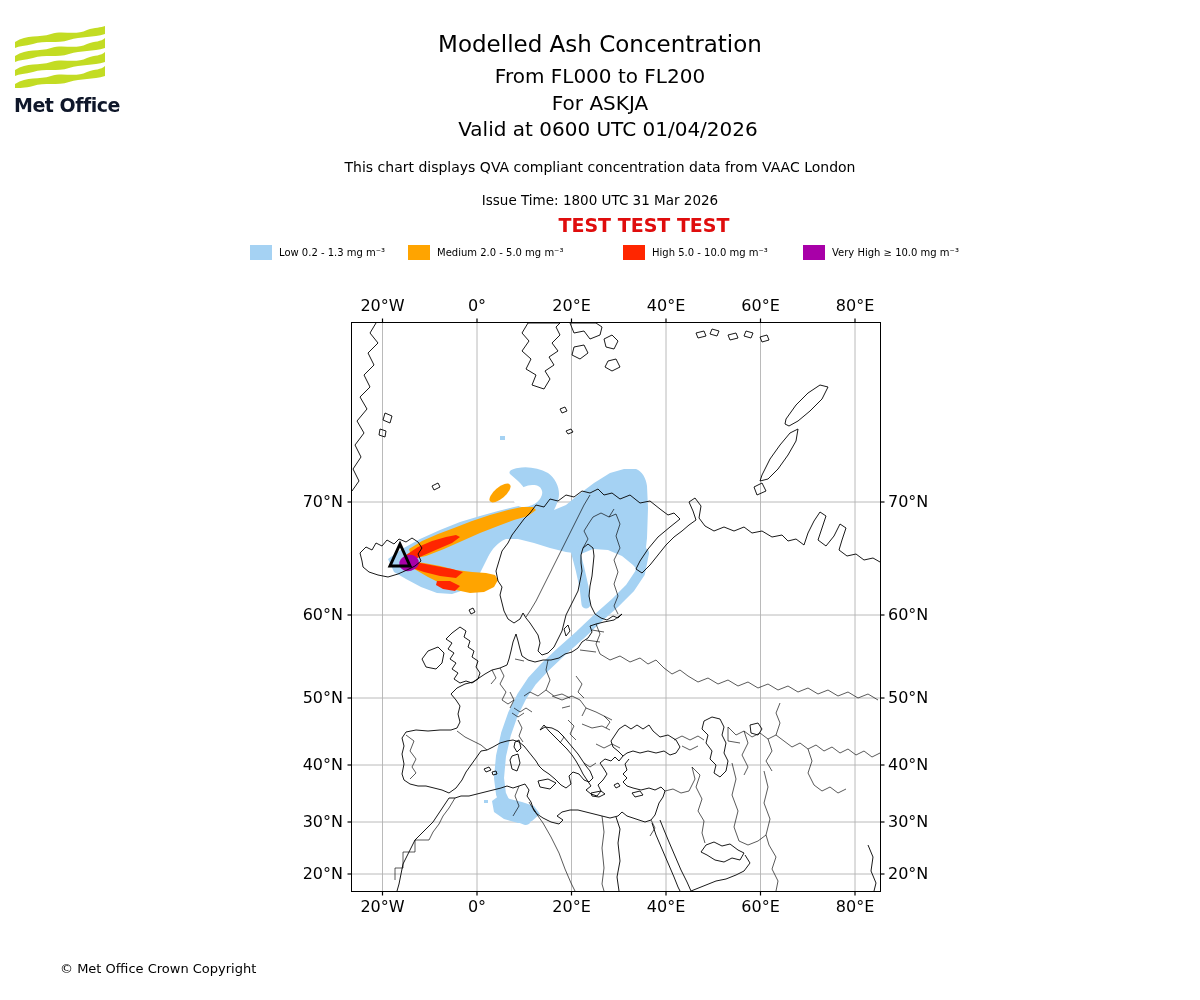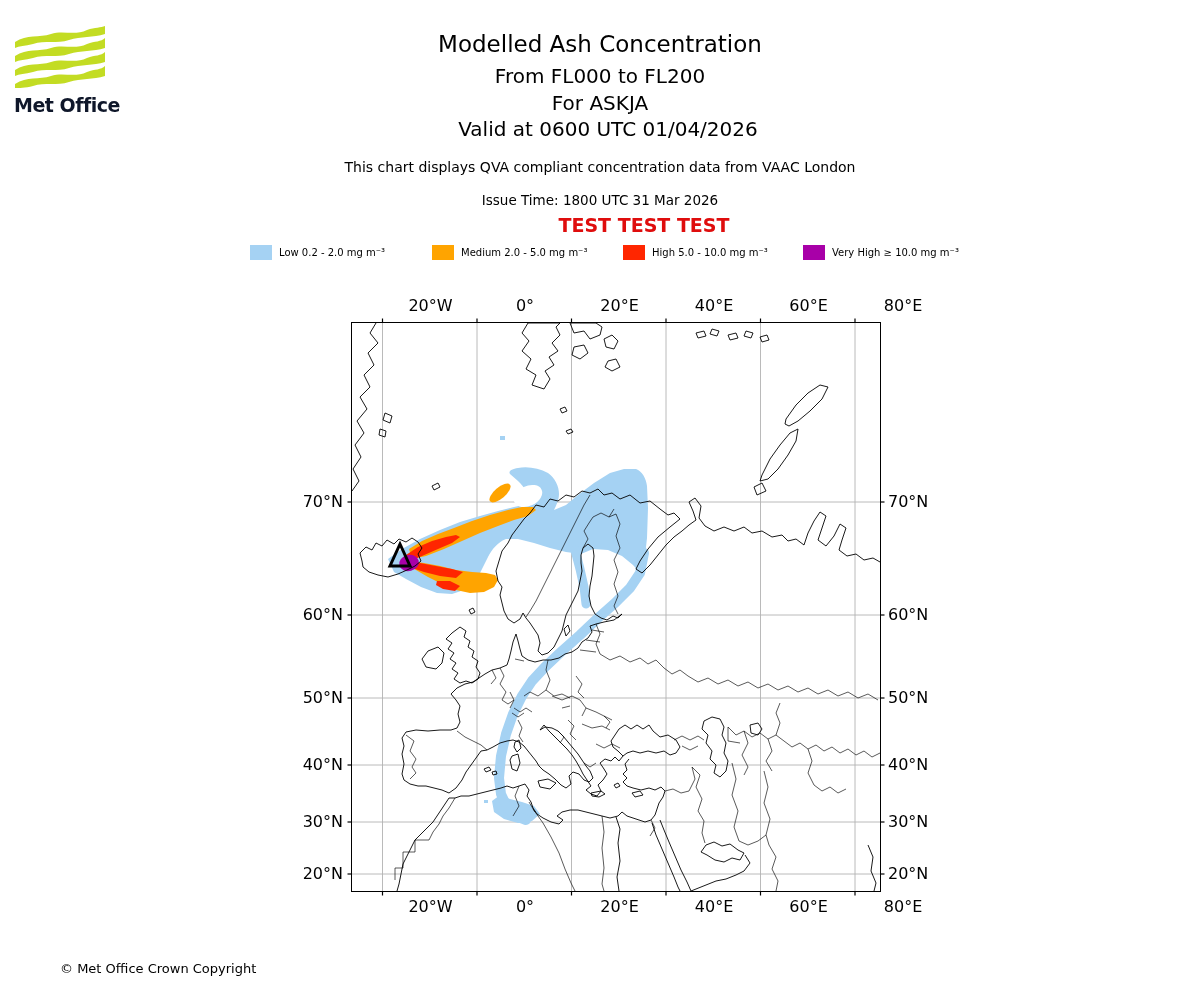--- a/index.html
+++ b/index.html
@@ -13,21 +13,21 @@
   .sub{font-size:20px;}
   #sub-fl{top:64px;} #sub-volc{top:91px;} #sub-valid{top:117px;padding-left:8px;}
   #desc{top:159px;font-size:14px;}
   #issue{top:192px;font-size:13.5px;text-align:center;}
   #test{top:214px;font-size:19px;font-weight:bold;color:#df0d0d;padding-left:44px;}
   .leg-item{top:244px;height:16px;display:flex;align-items:center;}
   .leg-swatch{width:22px;height:15px;display:inline-block;}
   .leg-label{font-size:10px;margin-left:7px;white-space:nowrap;}
   #map-wrap{left:351px;top:322px;width:528px;height:568px;border:1.5px solid #000;}
   #map-svg{position:absolute;left:0;top:0;overflow:visible;}
-  .lonlab{position:absolute;transform:translateX(-50%);font-size:16px;white-space:nowrap;height:20px;line-height:20px;margin-left:48px;}
+  .lonlab{position:absolute;transform:translateX(-50%);font-size:16px;white-space:nowrap;height:20px;line-height:20px;}
   .latlab-l{position:absolute;right:537px;width:70px;text-align:right;font-size:16px;height:22px;line-height:22px;}
   .latlab-r{position:absolute;left:536px;width:70px;text-align:left;font-size:16px;height:22px;line-height:22px;}
   #copyright{left:60px;top:961px;font-size:13px;}
 </style>
 </head>
 <body>
 
 <div id="page">
 
   <div class="abs" id="logo">
@@ -45,23 +45,23 @@
   <div class="abs ctr" id="title">Modelled Ash Concentration</div>
   <div class="abs ctr sub" id="sub-fl">From FL000 to FL200</div>
   <div class="abs ctr sub" id="sub-volc">For ASKJA</div>
   <div class="abs ctr sub" id="sub-valid">Valid at 0600 UTC 01/04/2026</div>
   <div class="abs ctr" id="desc">This chart displays QVA compliant concentration data from VAAC London</div>
   <div class="abs ctr" id="issue">Issue Time: 1800 UTC 31 Mar 2026</div>
   <div class="abs ctr" id="test">TEST TEST TEST</div>
 
   <div class="abs leg-item" style="left:250px;">
     <span class="leg-swatch" style="background: rgb(165, 210, 243);"></span>
-    <span class="leg-label">Low 0.2 - 2.0 mg m⁻³</span>
-  </div>
-  <div class="abs leg-item" style="left:432px;">
+    <span class="leg-label">Low 0.2 - 1.3 mg m⁻³</span>
+  </div>
+  <div class="abs leg-item" style="left:408px;">
     <span class="leg-swatch" style="background: rgb(255, 164, 0);"></span>
     <span class="leg-label">Medium 2.0 - 5.0 mg m⁻³</span>
   </div>
   <div class="abs leg-item" style="left:617px;padding-left:6px;">
     <span class="leg-swatch" style="background: rgb(255, 38, 0);"></span>
     <span class="leg-label">High 5.0 - 10.0 mg m⁻³</span>
   </div>
   <div class="abs leg-item" style="left:803px;">
     <span class="leg-swatch" style="background: rgb(168, 0, 168);"></span>
     <span class="leg-label">Very High  ≥  10.0 mg m⁻³</span>

